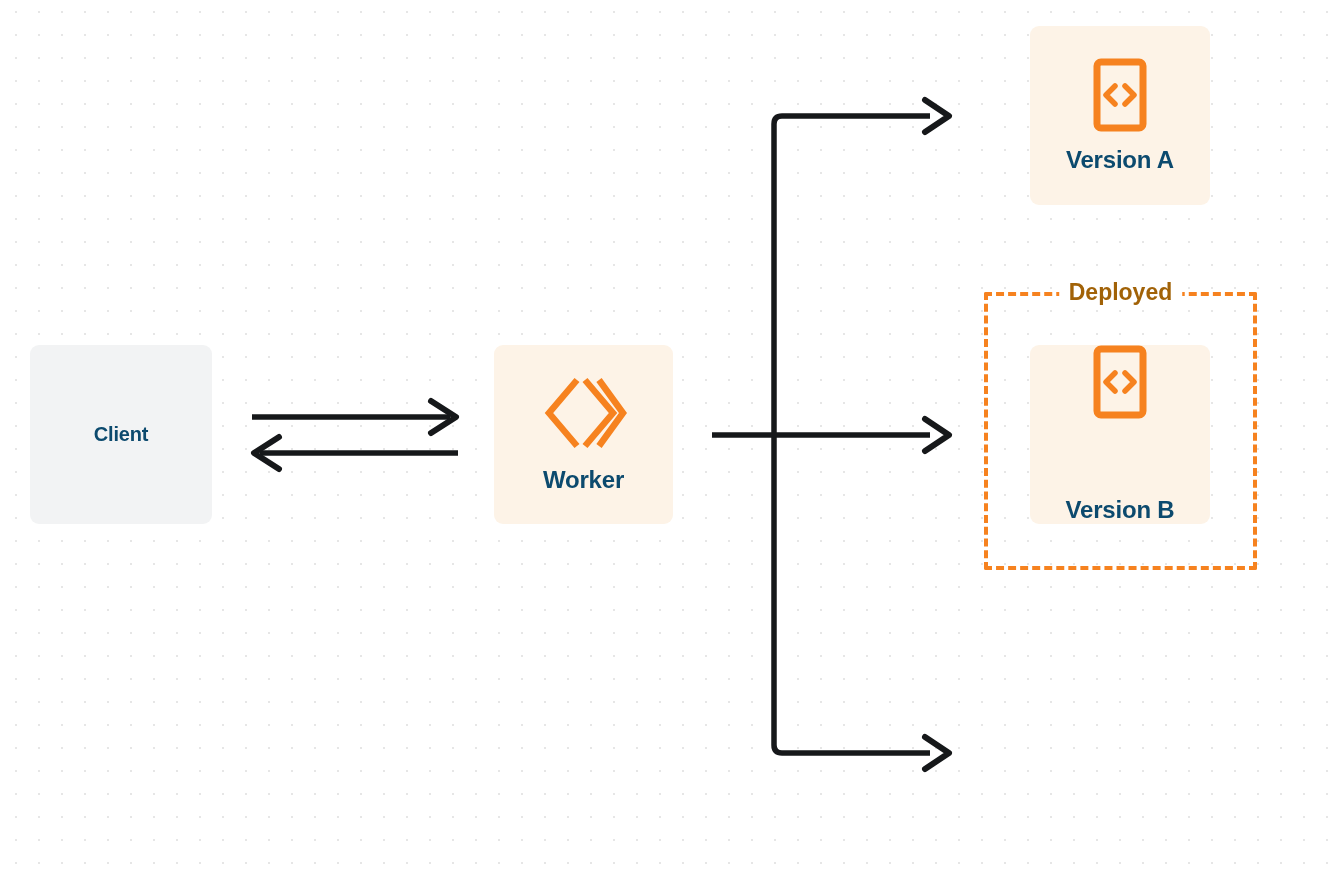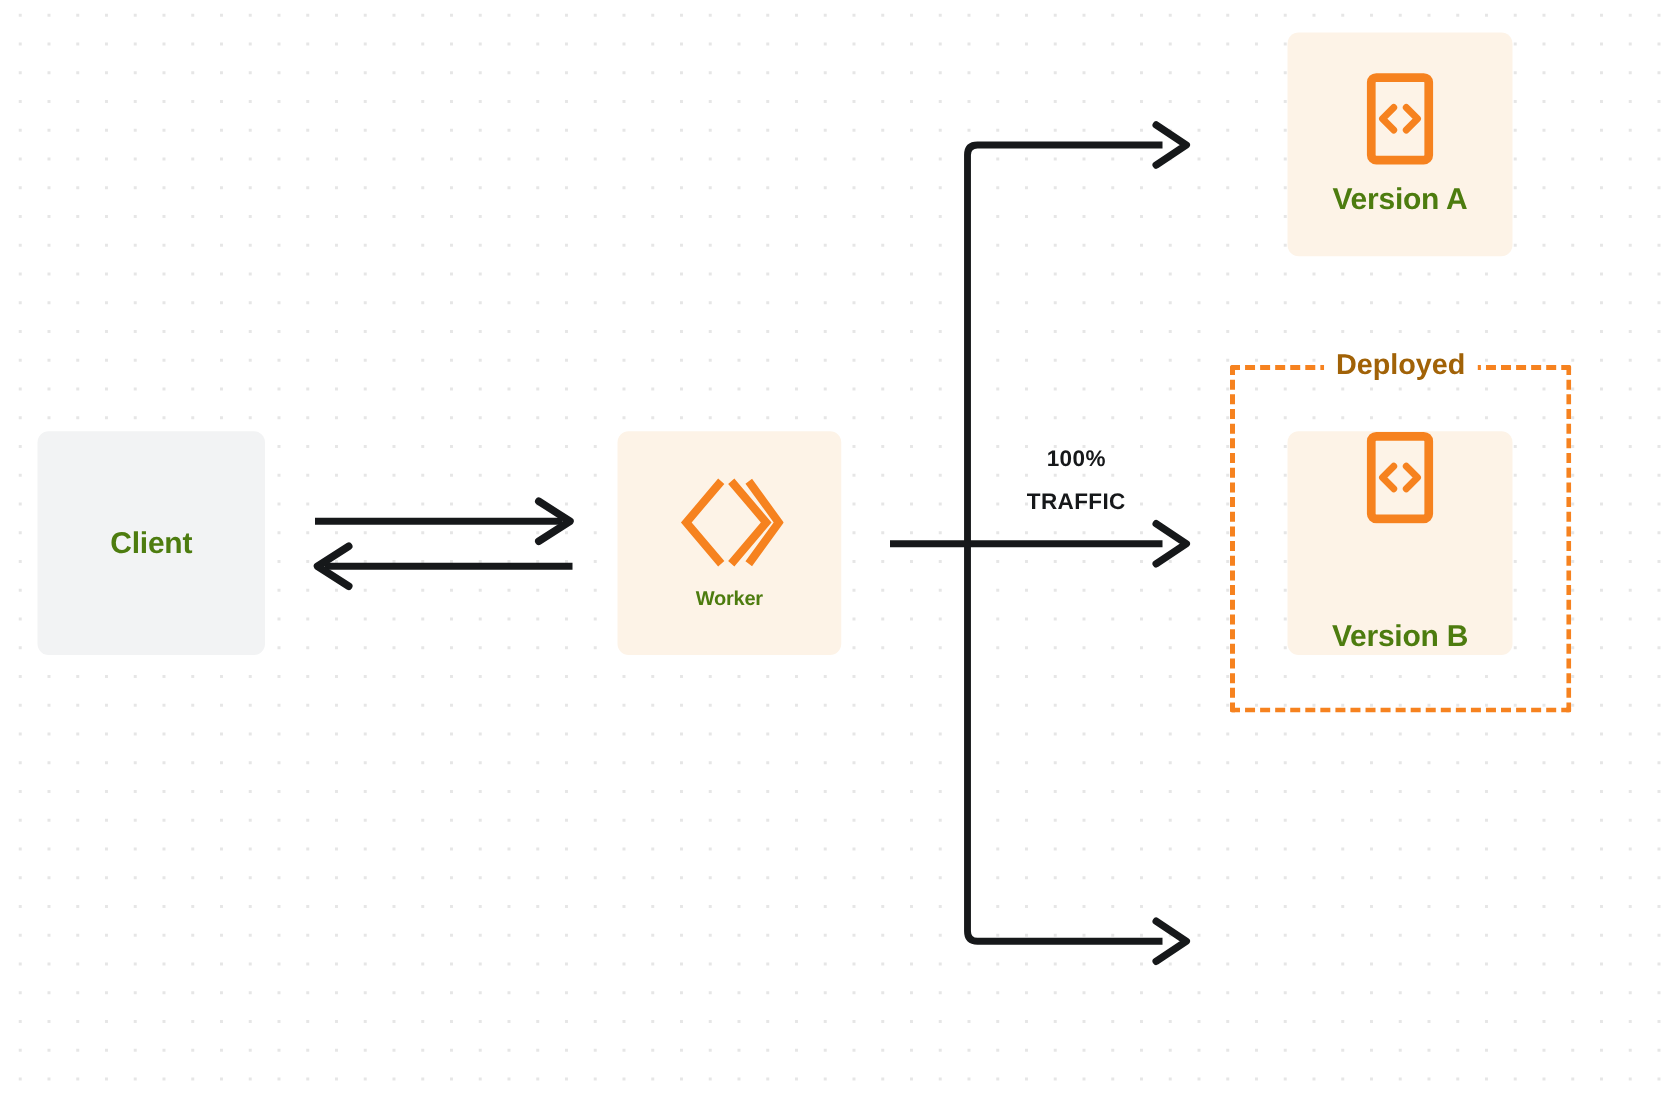--- a/index.html
+++ b/index.html
@@ -25,43 +25,43 @@
     position: absolute;
     border-radius: 9px;
     display: flex;
     flex-direction: column;
     align-items: center;
     justify-content: center;
     box-sizing: border-box;
   }
   .node-label {
     font-weight: bold;
-    color: #4d7c0f;
+    color: #0c4a6e;
     letter-spacing: -0.2px;
     white-space: nowrap;
   }
 
   .client-node {
     left: 30px;
     top: 345px;
     width: 182px;
     height: 179px;
     background: #f2f3f4;
   }
-  .client-node .node-label { font-size: 24px; }
+  .client-node .node-label { font-size: 20px; }
 
   .worker-node {
     left: 494px;
     top: 345px;
     width: 179px;
     height: 179px;
     background: #fdf3e7;
   }
   .worker-node .node-label {
-    font-size: 16px;
+    font-size: 24px;
     margin-top: 16px;
   }
   .worker-icon { width: 86px; height: 74px; display: block; }
 
   .version-node {
     left: 1030px;
     width: 180px;
     height: 179px;
     background: #fdf3e7;
   }
@@ -153,24 +153,20 @@
       <g>
         <path d="M 925 100 L 949 116 L 925 132" stroke-linecap="round" stroke-width="6"></path>
       </g>
 
       <g>
         <path d="M 925 737 L 949 753 L 925 769" stroke-linecap="round" stroke-width="6"></path>
       </g>
     </g>
   </svg>
 
-  <div class="traffic-label">
-    <div>100%</div>
-    <div>TRAFFIC</div>
-  </div>
 
   <div class="node client-node">
     <div class="node-label">Client</div>
   </div>
 
   <div class="node worker-node">
     <span class="worker-icon">
       <svg viewBox="0 0 86 74" xmlns="http://www.w3.org/2000/svg" width="86" height="74">
         <g fill="none" stroke="#f6821f" stroke-width="6.5" stroke-linejoin="miter" stroke-linecap="butt">
           <polyline points="36,4 8,37 36,70"></polyline>

